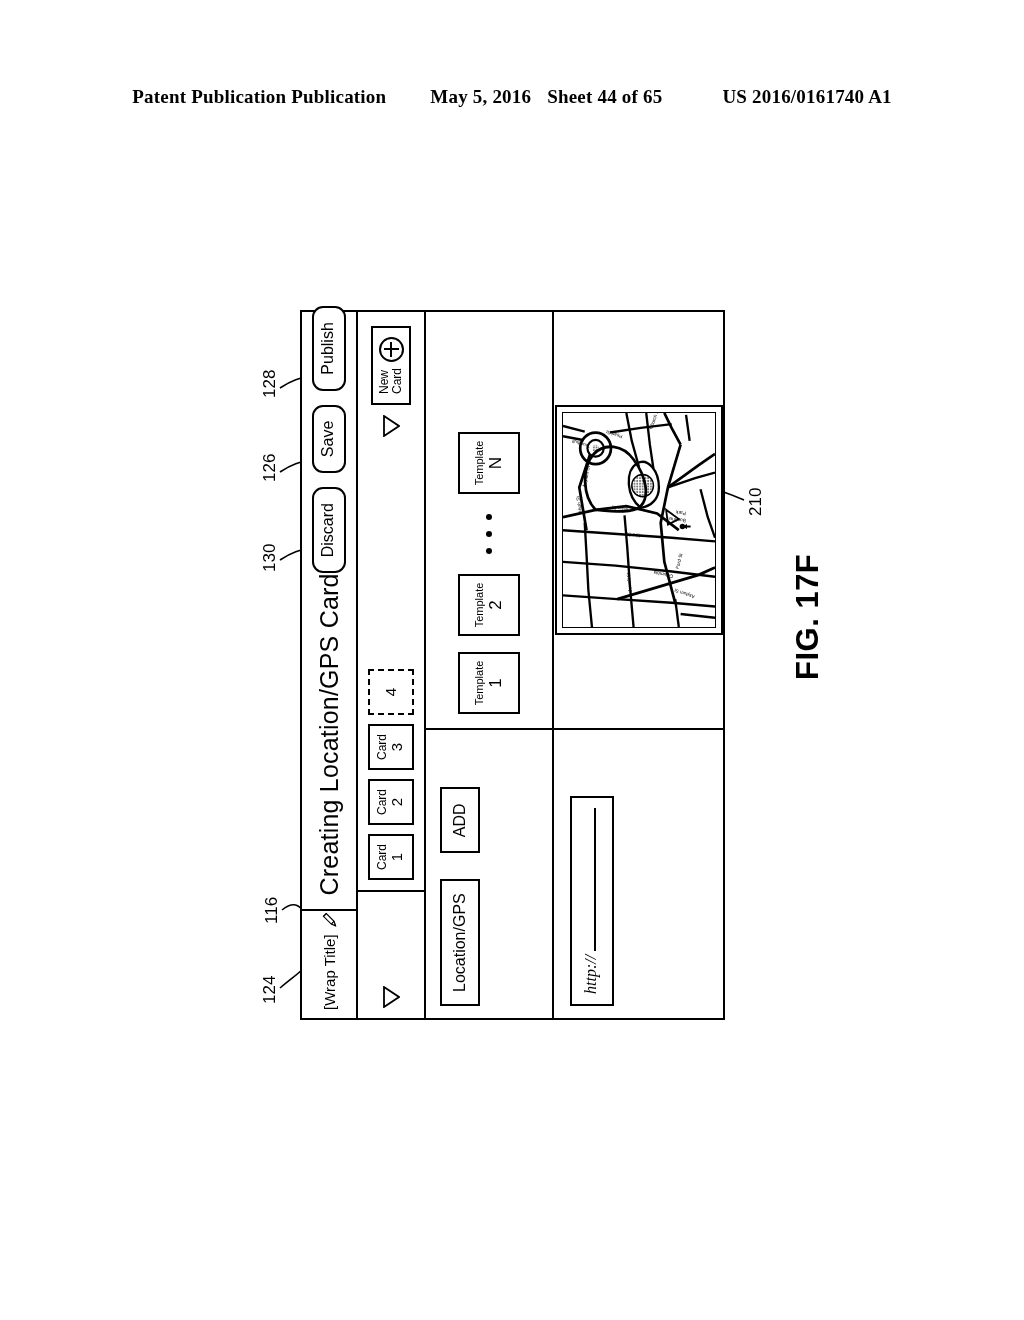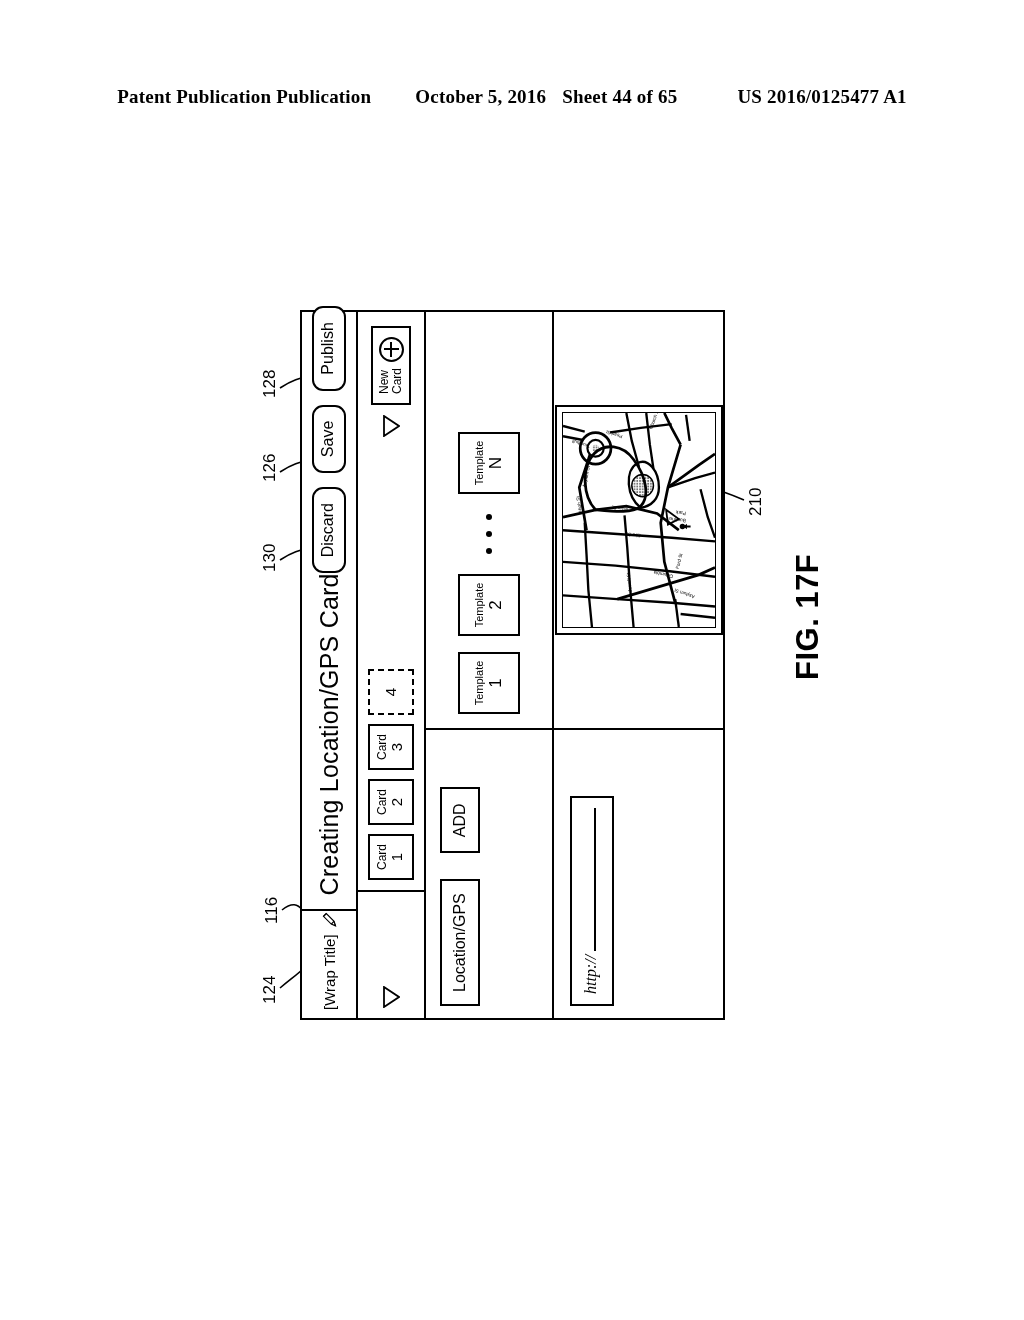--- a/index.html
+++ b/index.html
@@ -326,21 +326,21 @@
     font-family: "Liberation Sans", sans-serif;
     font-weight: bold;
     font-size: 31px;
     letter-spacing: 0.5px;
   }
 </style>
 </head>
 <body>
 
 <div class="pat-header">
-  <span class="hdr-pub">Patent Publication Publication</span><span class="hdr-date">October 5, 2016</span><span class="hdr-sheet">Sheet 44 of 65</span><span>US 2016/0125477 A1</span>
+  <span class="hdr-pub">Patent Publication Publication</span><span class="hdr-date">May 5, 2016</span><span class="hdr-sheet">Sheet 44 of 65</span><span>US 2016/0161740 A1</span>
 </div>
 
 <div id="fig-stage">
 
   <svg class="leader" style="left:0;top:0;width:800px;height:520px;">
 
     <path d="M 72 28 C 82 40, 86 46, 92 52"></path>
 
     <path d="M 150 30 C 158 40, 156 46, 150 50"></path>
 

